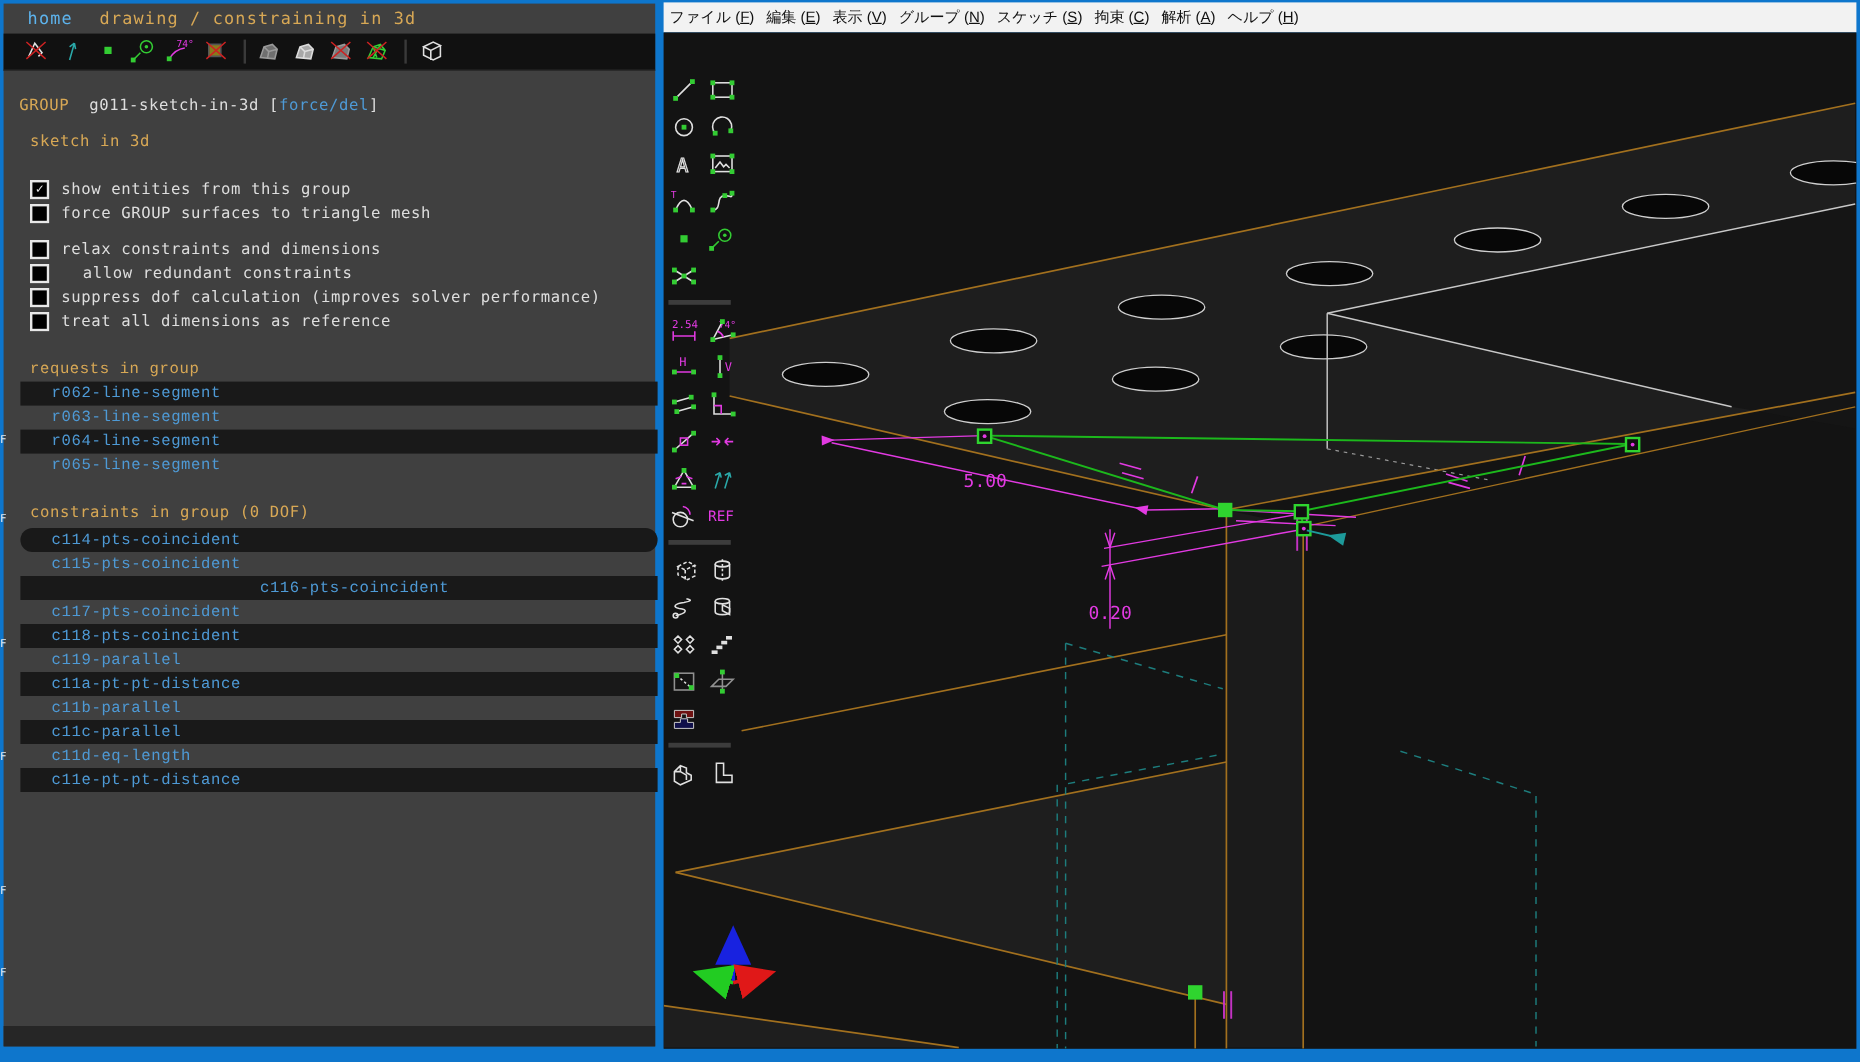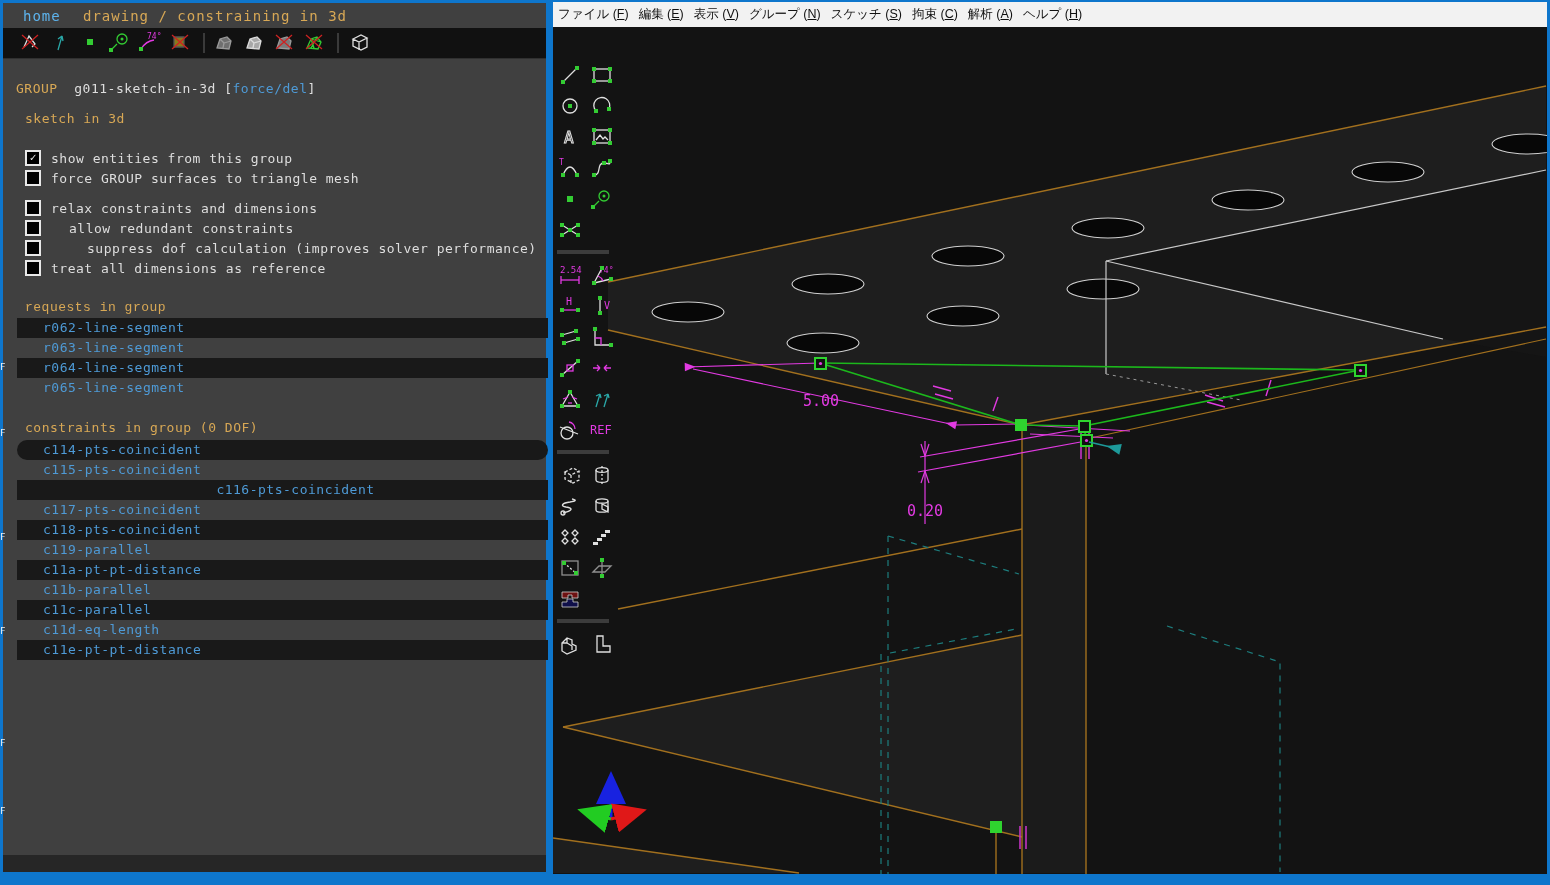--- a/index.html
+++ b/index.html
@@ -14,21 +14,21 @@
   #tp-toolbar{position:absolute;left:0;top:25px;width:100%;height:31px;background:#111;
               border-bottom:1px solid #303030;display:flex;align-items:center;padding-left:14px;box-sizing:border-box;}
   .tpt-icon{width:26px;height:24px;margin-right:4px;flex:0 0 auto;}
   .tpt-sep{width:2px;height:20px;background:#3a3a3a;margin:0 6px;flex:0 0 auto;}
   .tp-line{position:absolute;font-size:13px;letter-spacing:0.5px;white-space:pre;}
   .tan{color:#d8a855;} .wht{color:#dedede;} .blu{color:#4e9ad6;}
   .cbx{position:absolute;left:22px;width:12px;height:12px;border:2px solid #e8e8e8;
        font-size:11px;line-height:12px;text-align:center;color:#e8e8e8;background:#000;cursor:pointer;}
   .row{position:absolute;left:14px;width:531px;height:20px;font-size:13px;letter-spacing:0.5px;
        color:#4e9ad6;cursor:pointer;}
-  .row span{margin-left:26px;line-height:20px;display:inline-block;}
+  .row span{margin-left:26px;line-height:20px;display:inline-block;font-family:Liberation Mono, monospace;}
   .row.stripe{background:#191919;}
   #edit-bar{position:absolute;left:0;top:852px;width:543px;height:17px;background:#262626;}
   .edge-frag{position:absolute;left:0;width:5px;height:9px;color:#eee;font-size:9px;overflow:hidden;}
   
   #menubar{position:absolute;left:553px;top:2px;width:994px;height:25px;background:#f2f2f2;
            display:flex;align-items:center;font-family:"Liberation Sans","DejaVu Sans",sans-serif;
            font-size:12.5px;color:#111;}
   .menu-item{padding:0 5px;cursor:default;}
   .menu-item u{text-decoration:underline;}
   #viewport{position:absolute;left:553px;top:27px;width:994px;height:847px;background:#131313;overflow:hidden;}
@@ -104,21 +104,21 @@
     <div id="checkbox-area">
         <div class="cbx" style="top: 147px;">✓</div>
         <div class="tp-line wht" style="left: 48px; top: 148px;">show entities from this group</div>
         <div class="cbx" style="top: 167px;"></div>
         <div class="tp-line wht" style="left: 48px; top: 168px;">force GROUP surfaces to triangle mesh</div>
         <div class="cbx" style="top: 197px;"></div>
         <div class="tp-line wht" style="left: 48px; top: 198px;">relax constraints and dimensions</div>
         <div class="cbx" style="top: 217px;"></div>
         <div class="tp-line wht" style="left: 48px; top: 218px; margin-left: 18px;">allow redundant constraints</div>
         <div class="cbx" style="top: 237px;"></div>
-        <div class="tp-line wht" style="left: 48px; top: 238px; margin-left: 36px;">suppress dof calculation (improves solver performance)</div>
+        <div class="tp-line wht" style="left: 48px; top: 238px;">suppress dof calculation (improves solver performance)</div>
         <div class="cbx" style="top: 257px;"></div>
         <div class="tp-line wht" style="left: 48px; top: 258px;">treat all dimensions as reference</div>
       </div>
 
     <div class="tp-line tan" style="left:22px;top:297px;font-family:Liberation Mono, monospace;">requests in group</div>
     <div id="requests-list">
         <div class="row stripe" style="top: 315px;"><span>r062-line-segment</span></div>
         <div class="row" style="top: 335px;"><span>r063-line-segment</span></div>
         <div class="row stripe" style="top: 355px;"><span>r064-line-segment</span></div>
         <div class="row" style="top: 375px;"><span>r065-line-segment</span></div>

